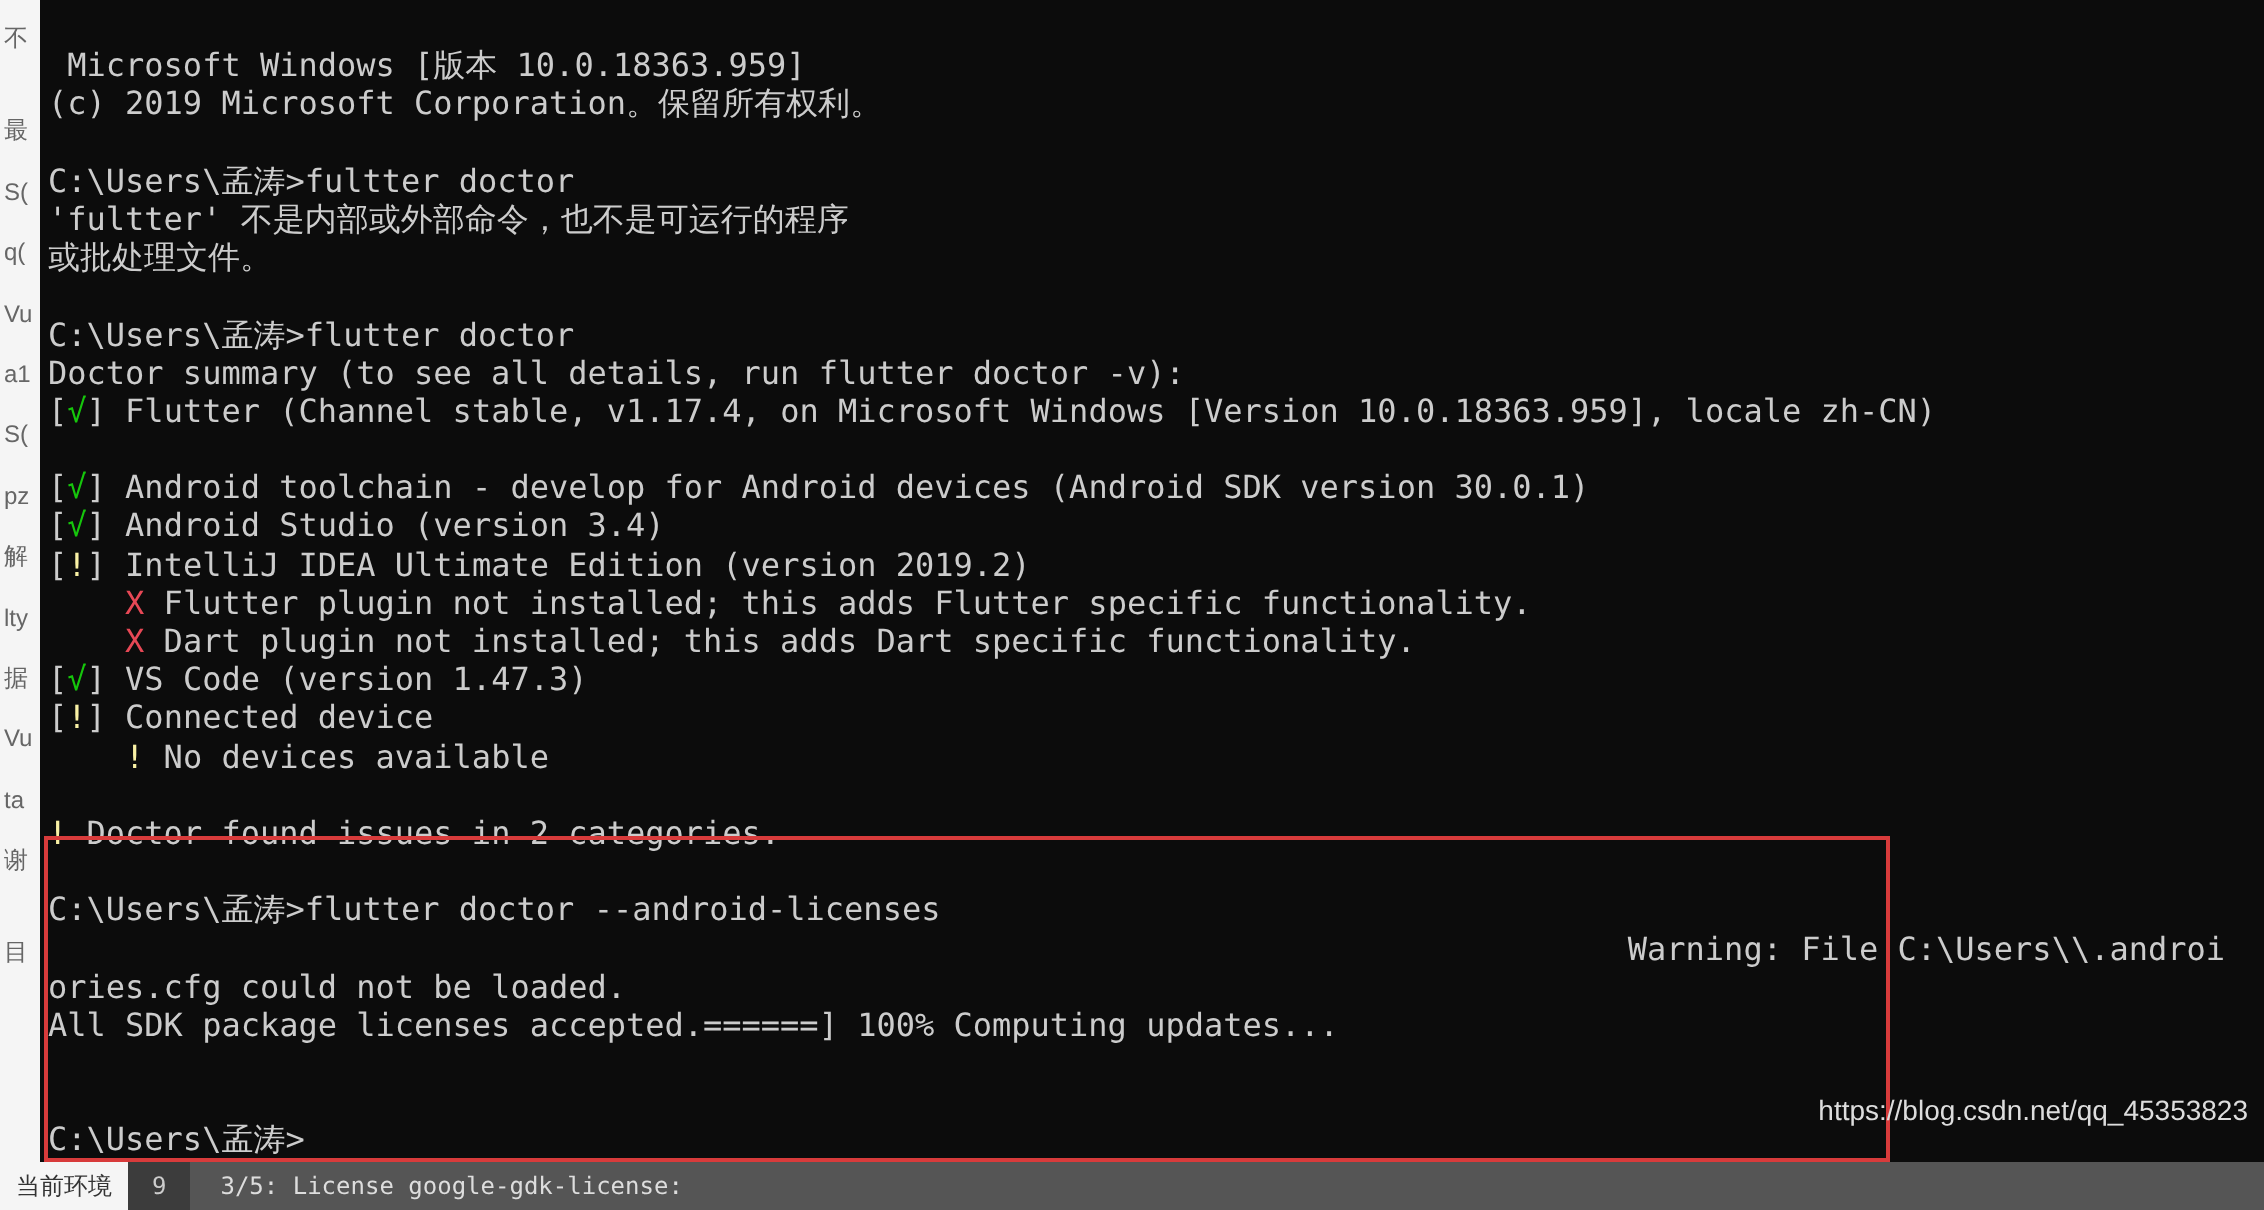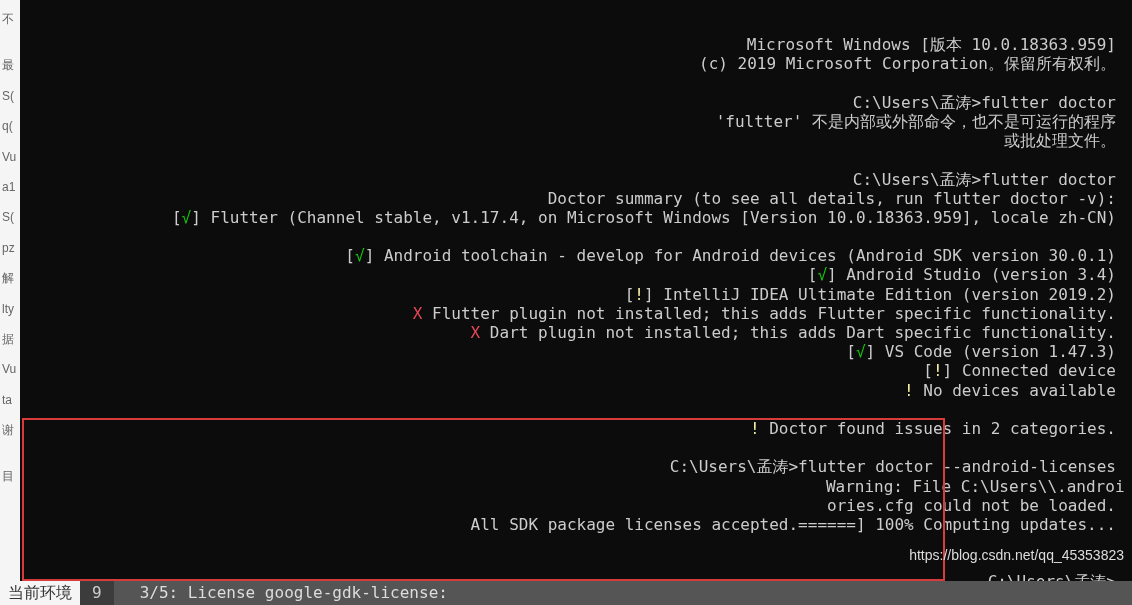--- a/index.html
+++ b/index.html
@@ -32,22 +32,21 @@
       overflow: hidden;
     }
     .terminal {
       position: absolute;
       left: 20px;
       top: 0;
       right: 0;
       bottom: 24px;
       background: #0c0c0c;
       white-space: pre;
-      padding: 16px;
-      text-align: right;
+      padding: 4px;
     }
     .line { display: block; }
     .green { color: #16c60c; }
     .yellow { color: #f9f1a5; }
     .red { color: #e74856; }
     .white { color: #cccccc; }
     .highlight-box {
       position: absolute;
       left: 22px;
       top: 418px;
@@ -67,21 +66,21 @@
     .status-bar {
       position: absolute;
       left: 0;
       bottom: 0;
       width: 100%;
       height: 24px;
       background: #3c3c3c;
       display: flex;
       align-items: center;
       font-family: sans-serif;
-      font-size: 16px;
+      font-size: 12px;
     }
     .status-left {
       background: #f5f5f5;
       color: #333;
       padding: 3px 8px;
       height: 100%;
       display: flex;
       align-items: center;
     }
     .status-num {
@@ -90,21 +89,21 @@
       padding: 0 12px;
       text-align: center;
       height: 100%;
       display: flex;
       align-items: center;
       font-family: monospace;
     }
     .status-right {
       background: #555;
       color: #ddd;
-      padding: 3px 26px;
+      padding: 3px 15px;
       height: 100%;
       flex: 1;
       display: flex;
       align-items: center;
       font-family: monospace;
     }
   </style>
 </head>
 <body>
 

